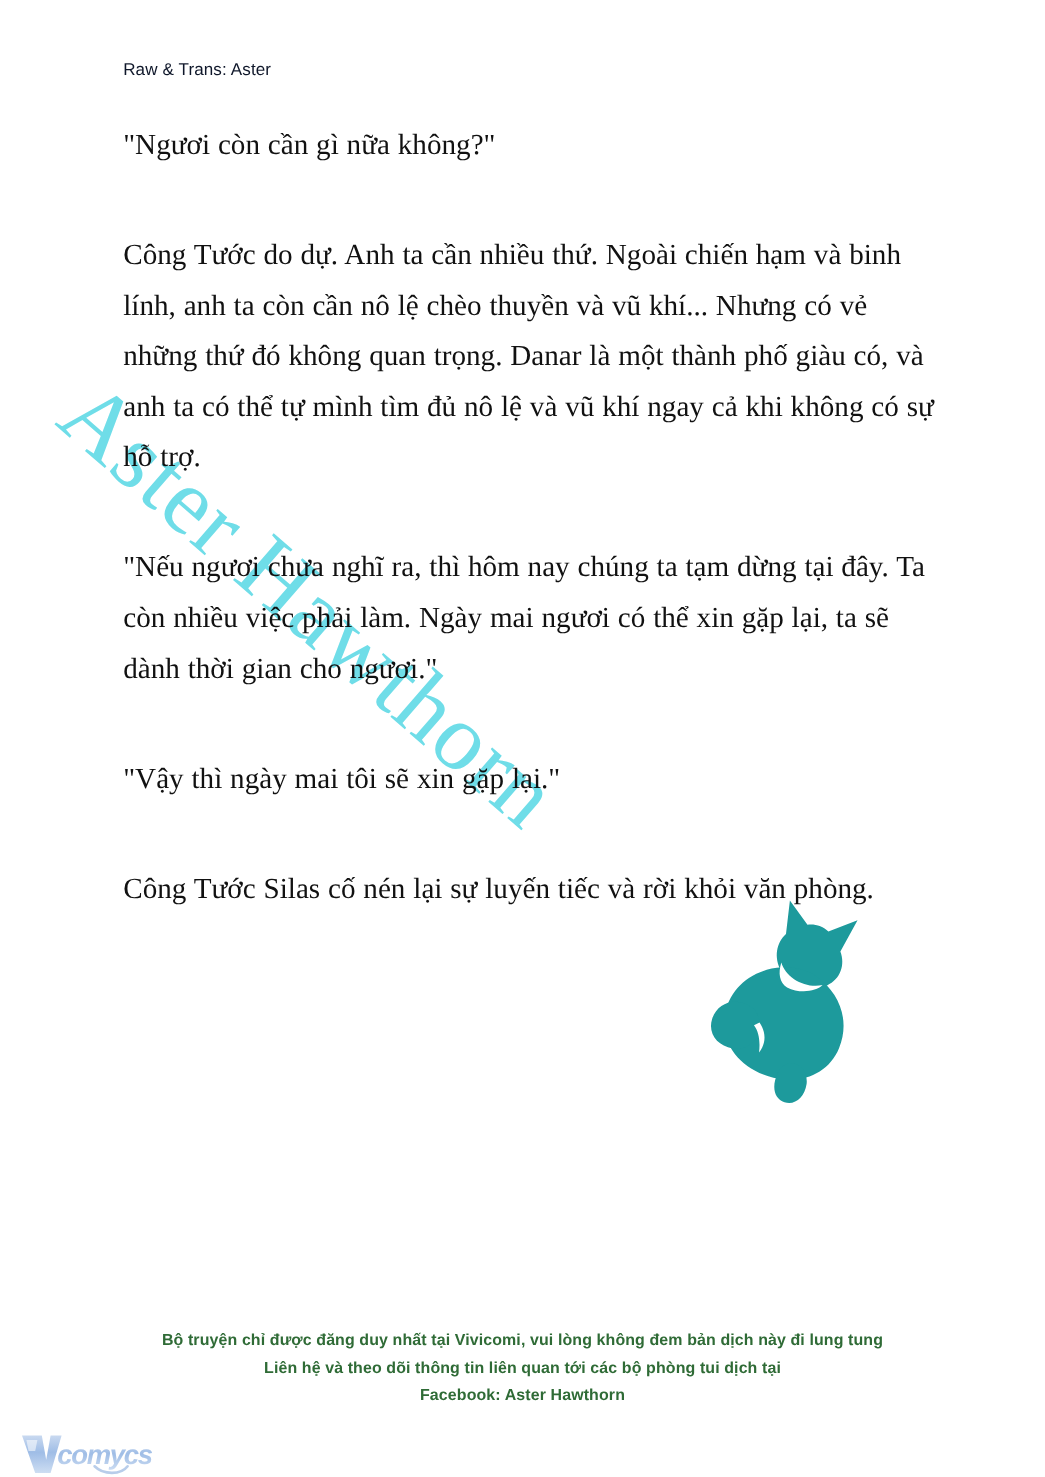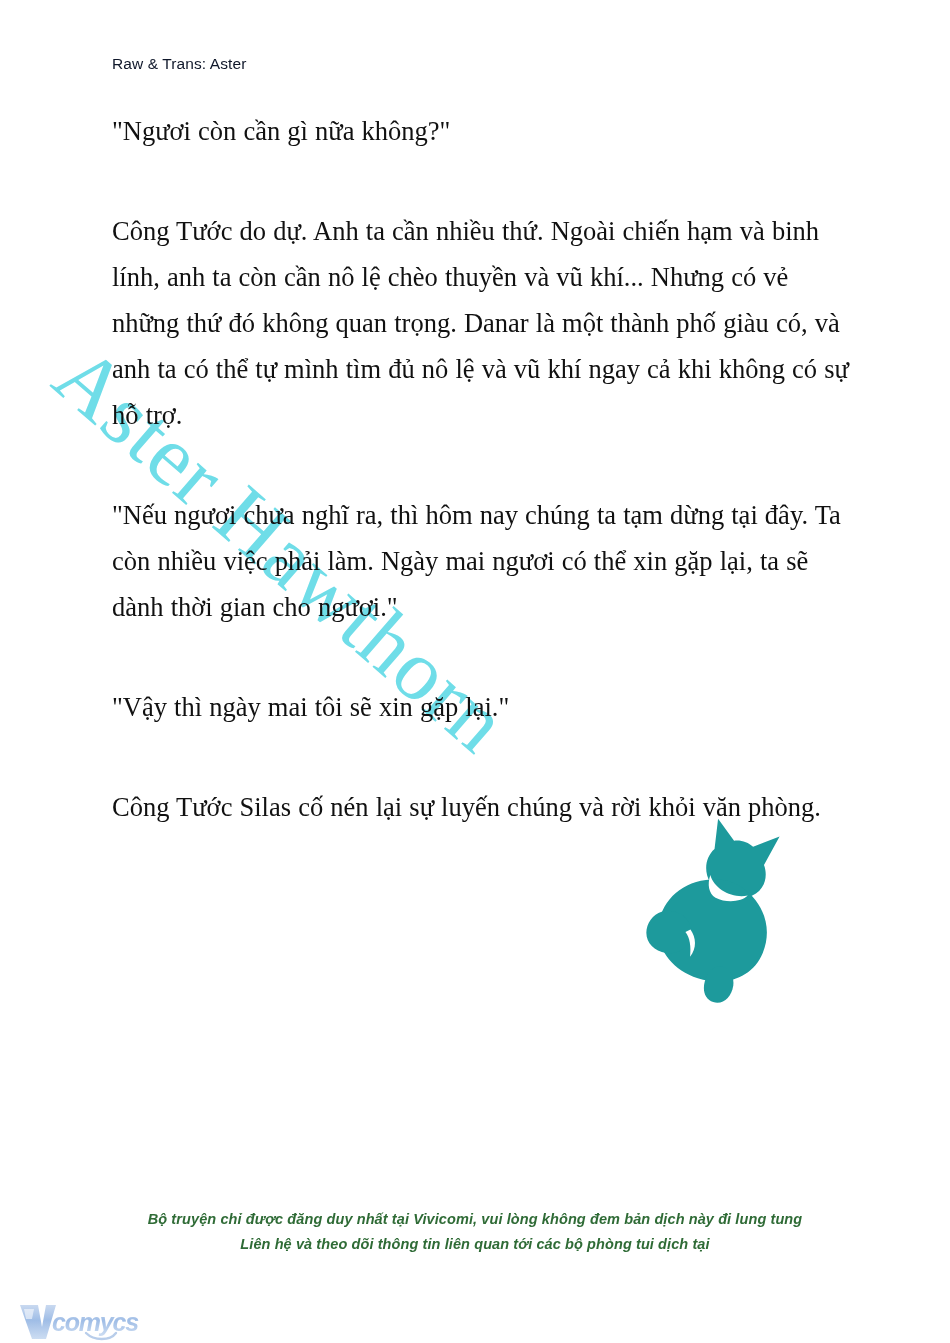--- a/index.html
+++ b/index.html
@@ -89,21 +89,20 @@
     position: absolute;
     left: 0;
     right: 0;
     top: 1207px;
     text-align: center;
     z-index: 4;
   }
   .footer-credit .fline {
     font-family: "Liberation Sans", "DejaVu Sans", sans-serif;
     font-weight: bold;
-    font-style: italic;
     font-size: 14.5px;
     line-height: 25px;
     color: #2f6b36;
     letter-spacing: 0.1px;
   }
 
   
   .brand-logo {
     position: absolute;
     left: 12px;
@@ -166,26 +165,27 @@
     </svg>
   </div>
 
   <div class="doc-header">Raw &amp; Trans: Aster</div>
 
   <div class="content">
     <p class="para gap-lg">"Ngươi còn cần gì nữa không?"</p>
     <p class="para gap-lg">Công Tước do dự. Anh ta cần nhiều thứ. Ngoài chiến hạm và binh lính, anh ta còn cần nô lệ chèo thuyền và vũ khí... Nhưng có vẻ những thứ đó không quan trọng. Danar là một thành phố giàu có, và anh ta có thể tự mình tìm đủ nô lệ và vũ khí ngay cả khi không có sự hỗ trợ.</p>
     <p class="para gap-lg">"Nếu ngươi chưa nghĩ ra, thì hôm nay chúng ta tạm dừng tại đây. Ta còn nhiều việc phải làm. Ngày mai ngươi có thể xin gặp lại, ta sẽ dành thời gian cho ngươi."</p>
     <p class="para gap-lg">"Vậy thì ngày mai tôi sẽ xin gặp lại."</p>
-    <p class="para">Công Tước Silas cố nén lại sự luyến chúng và rời khỏi văn phòng.</p>
+    <p class="para">Công Tước Silas cố nén lại sự luyến tiếc và rời khỏi văn phòng.</p>
   </div>
 
   <div class="footer-credit">
     <div class="fline">Bộ truyện chỉ được đăng duy nhất tại Vivicomi, vui lòng không đem bản dịch này đi lung tung</div>
     <div class="fline">Liên hệ và theo dõi thông tin liên quan tới các bộ phòng tui dịch tại</div>
+    <div class="fline">Facebook: Aster Hawthorn</div>
   </div>
 
   <div class="brand-logo">
     <svg viewBox="0 0 150 44" xmlns="http://www.w3.org/2000/svg" aria-hidden="true">
       <defs>
         <linearGradient id="vgrad" x1="0" y1="0" x2="0" y2="1">
           <stop offset="0%" stop-color="#c9d9f0"></stop>
           <stop offset="45%" stop-color="#9fbde6"></stop>
           <stop offset="100%" stop-color="#cdddf2"></stop>
         </linearGradient>

